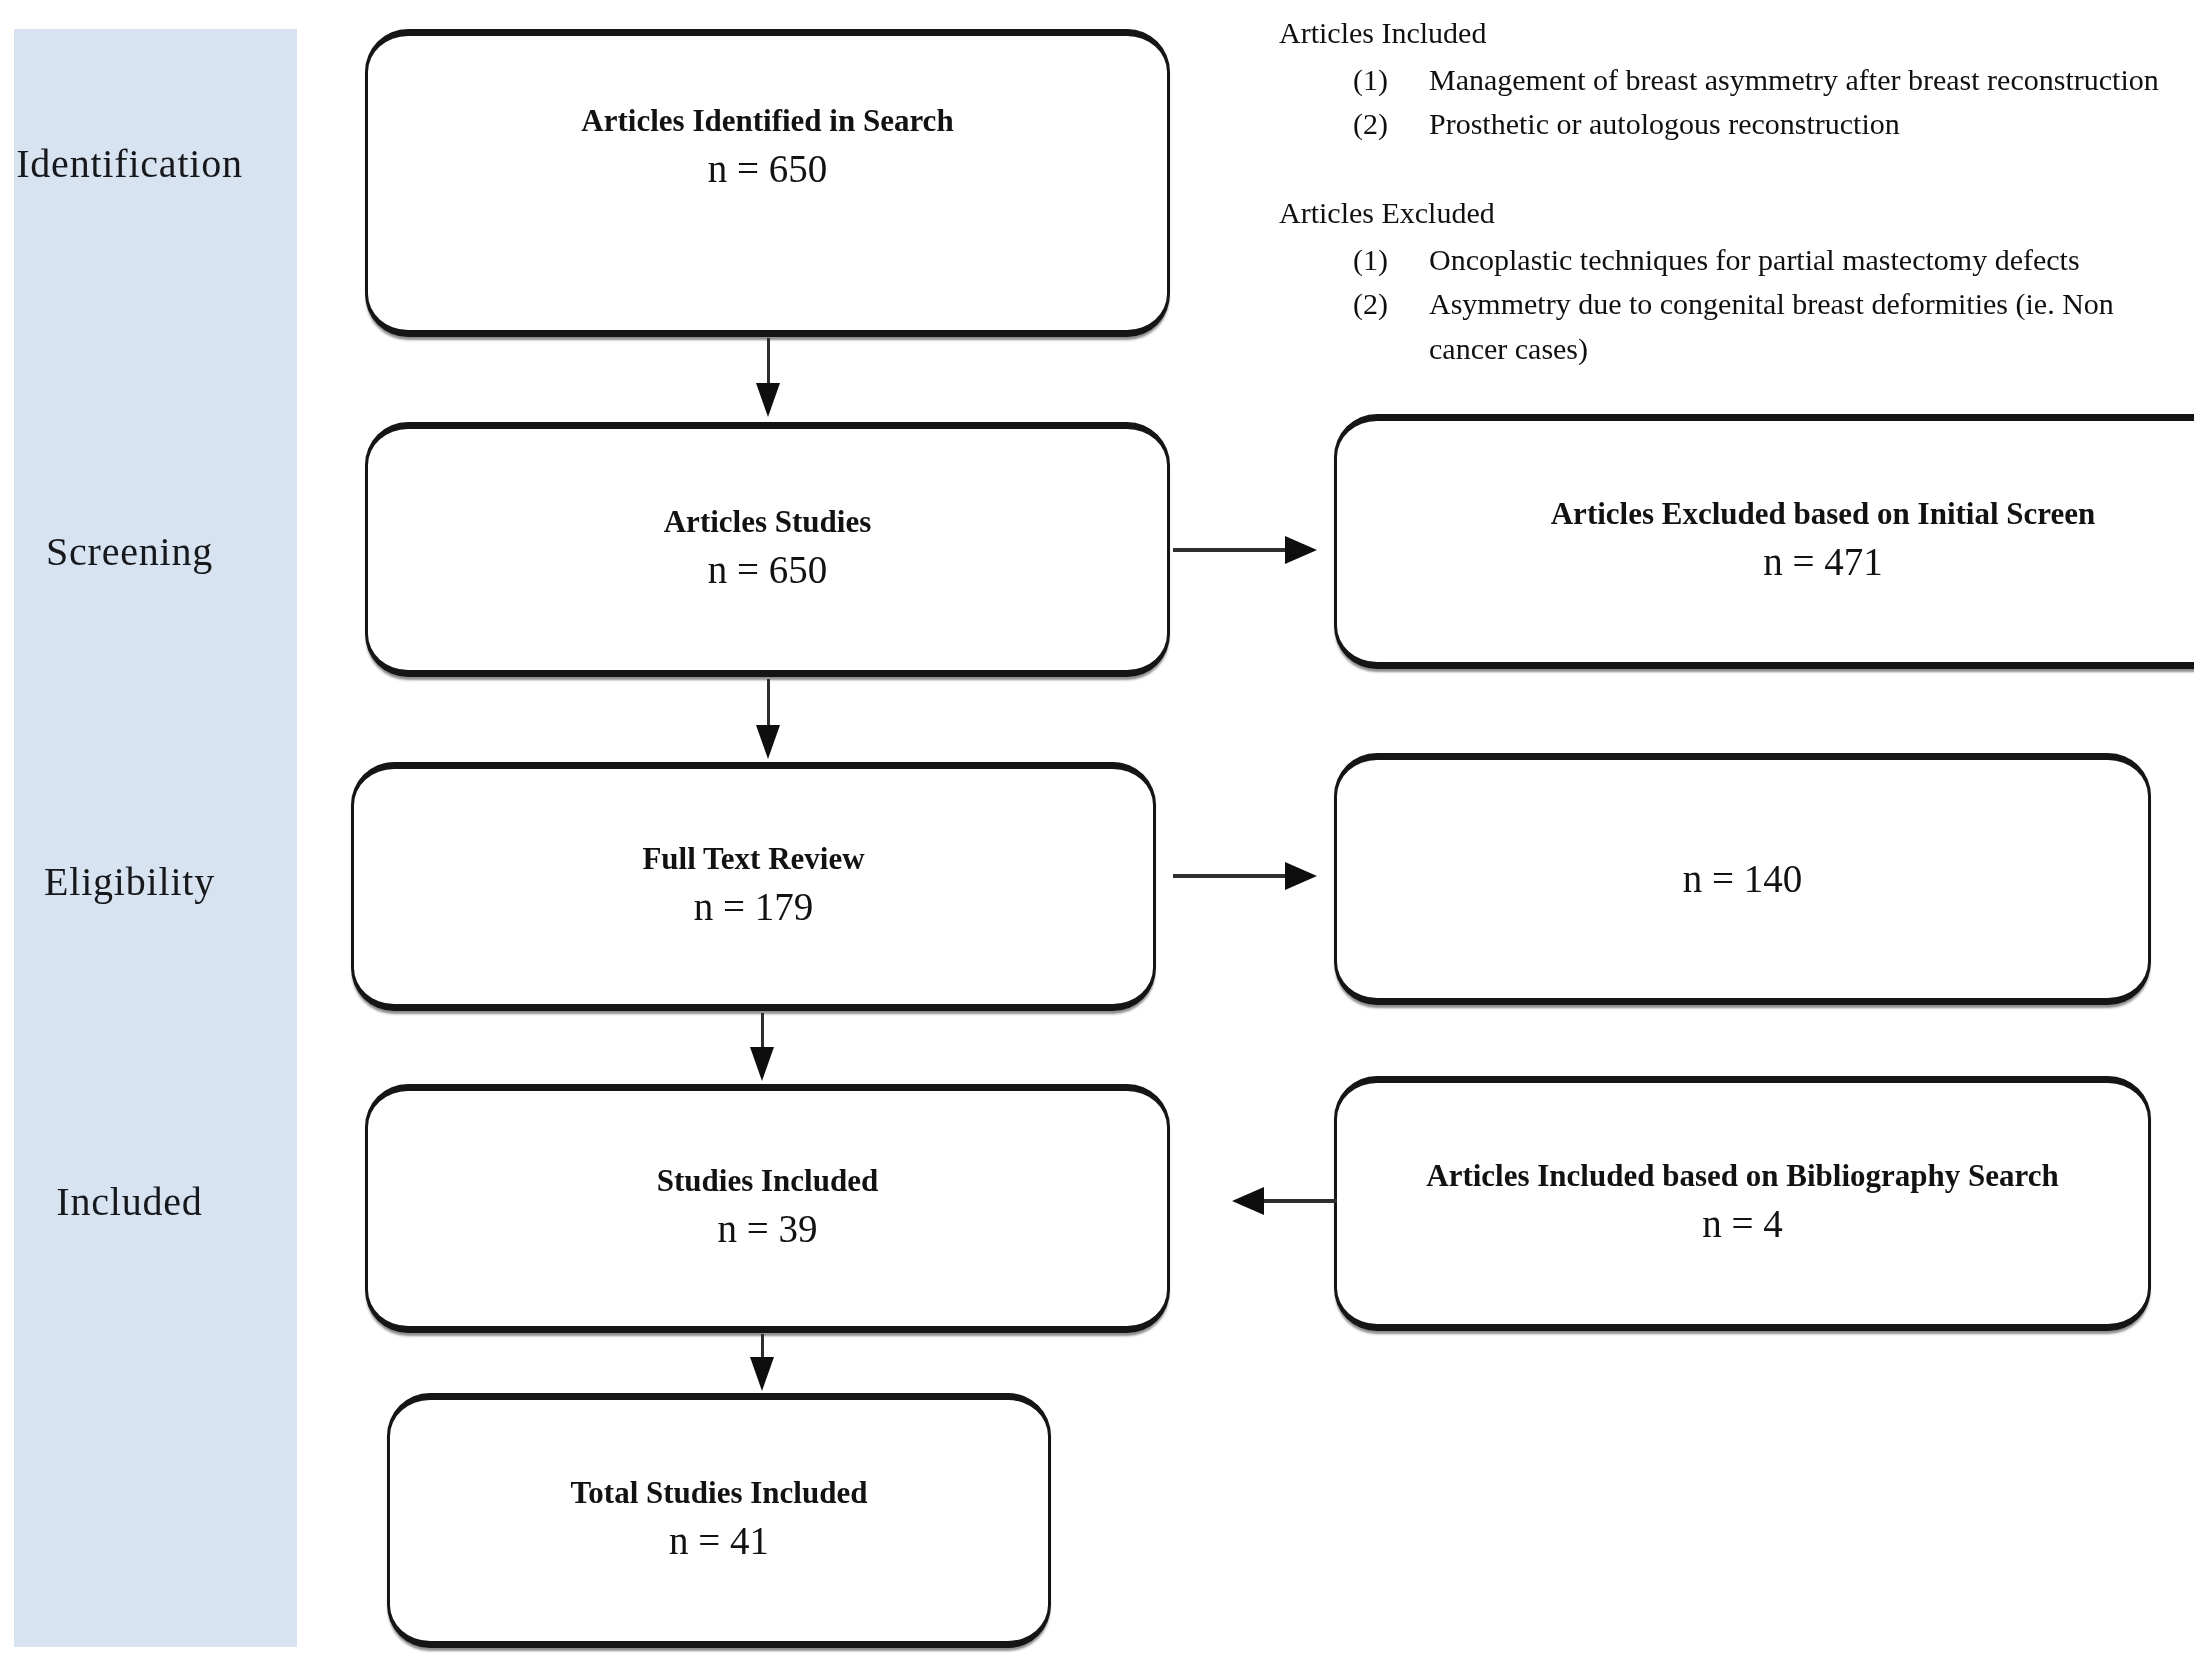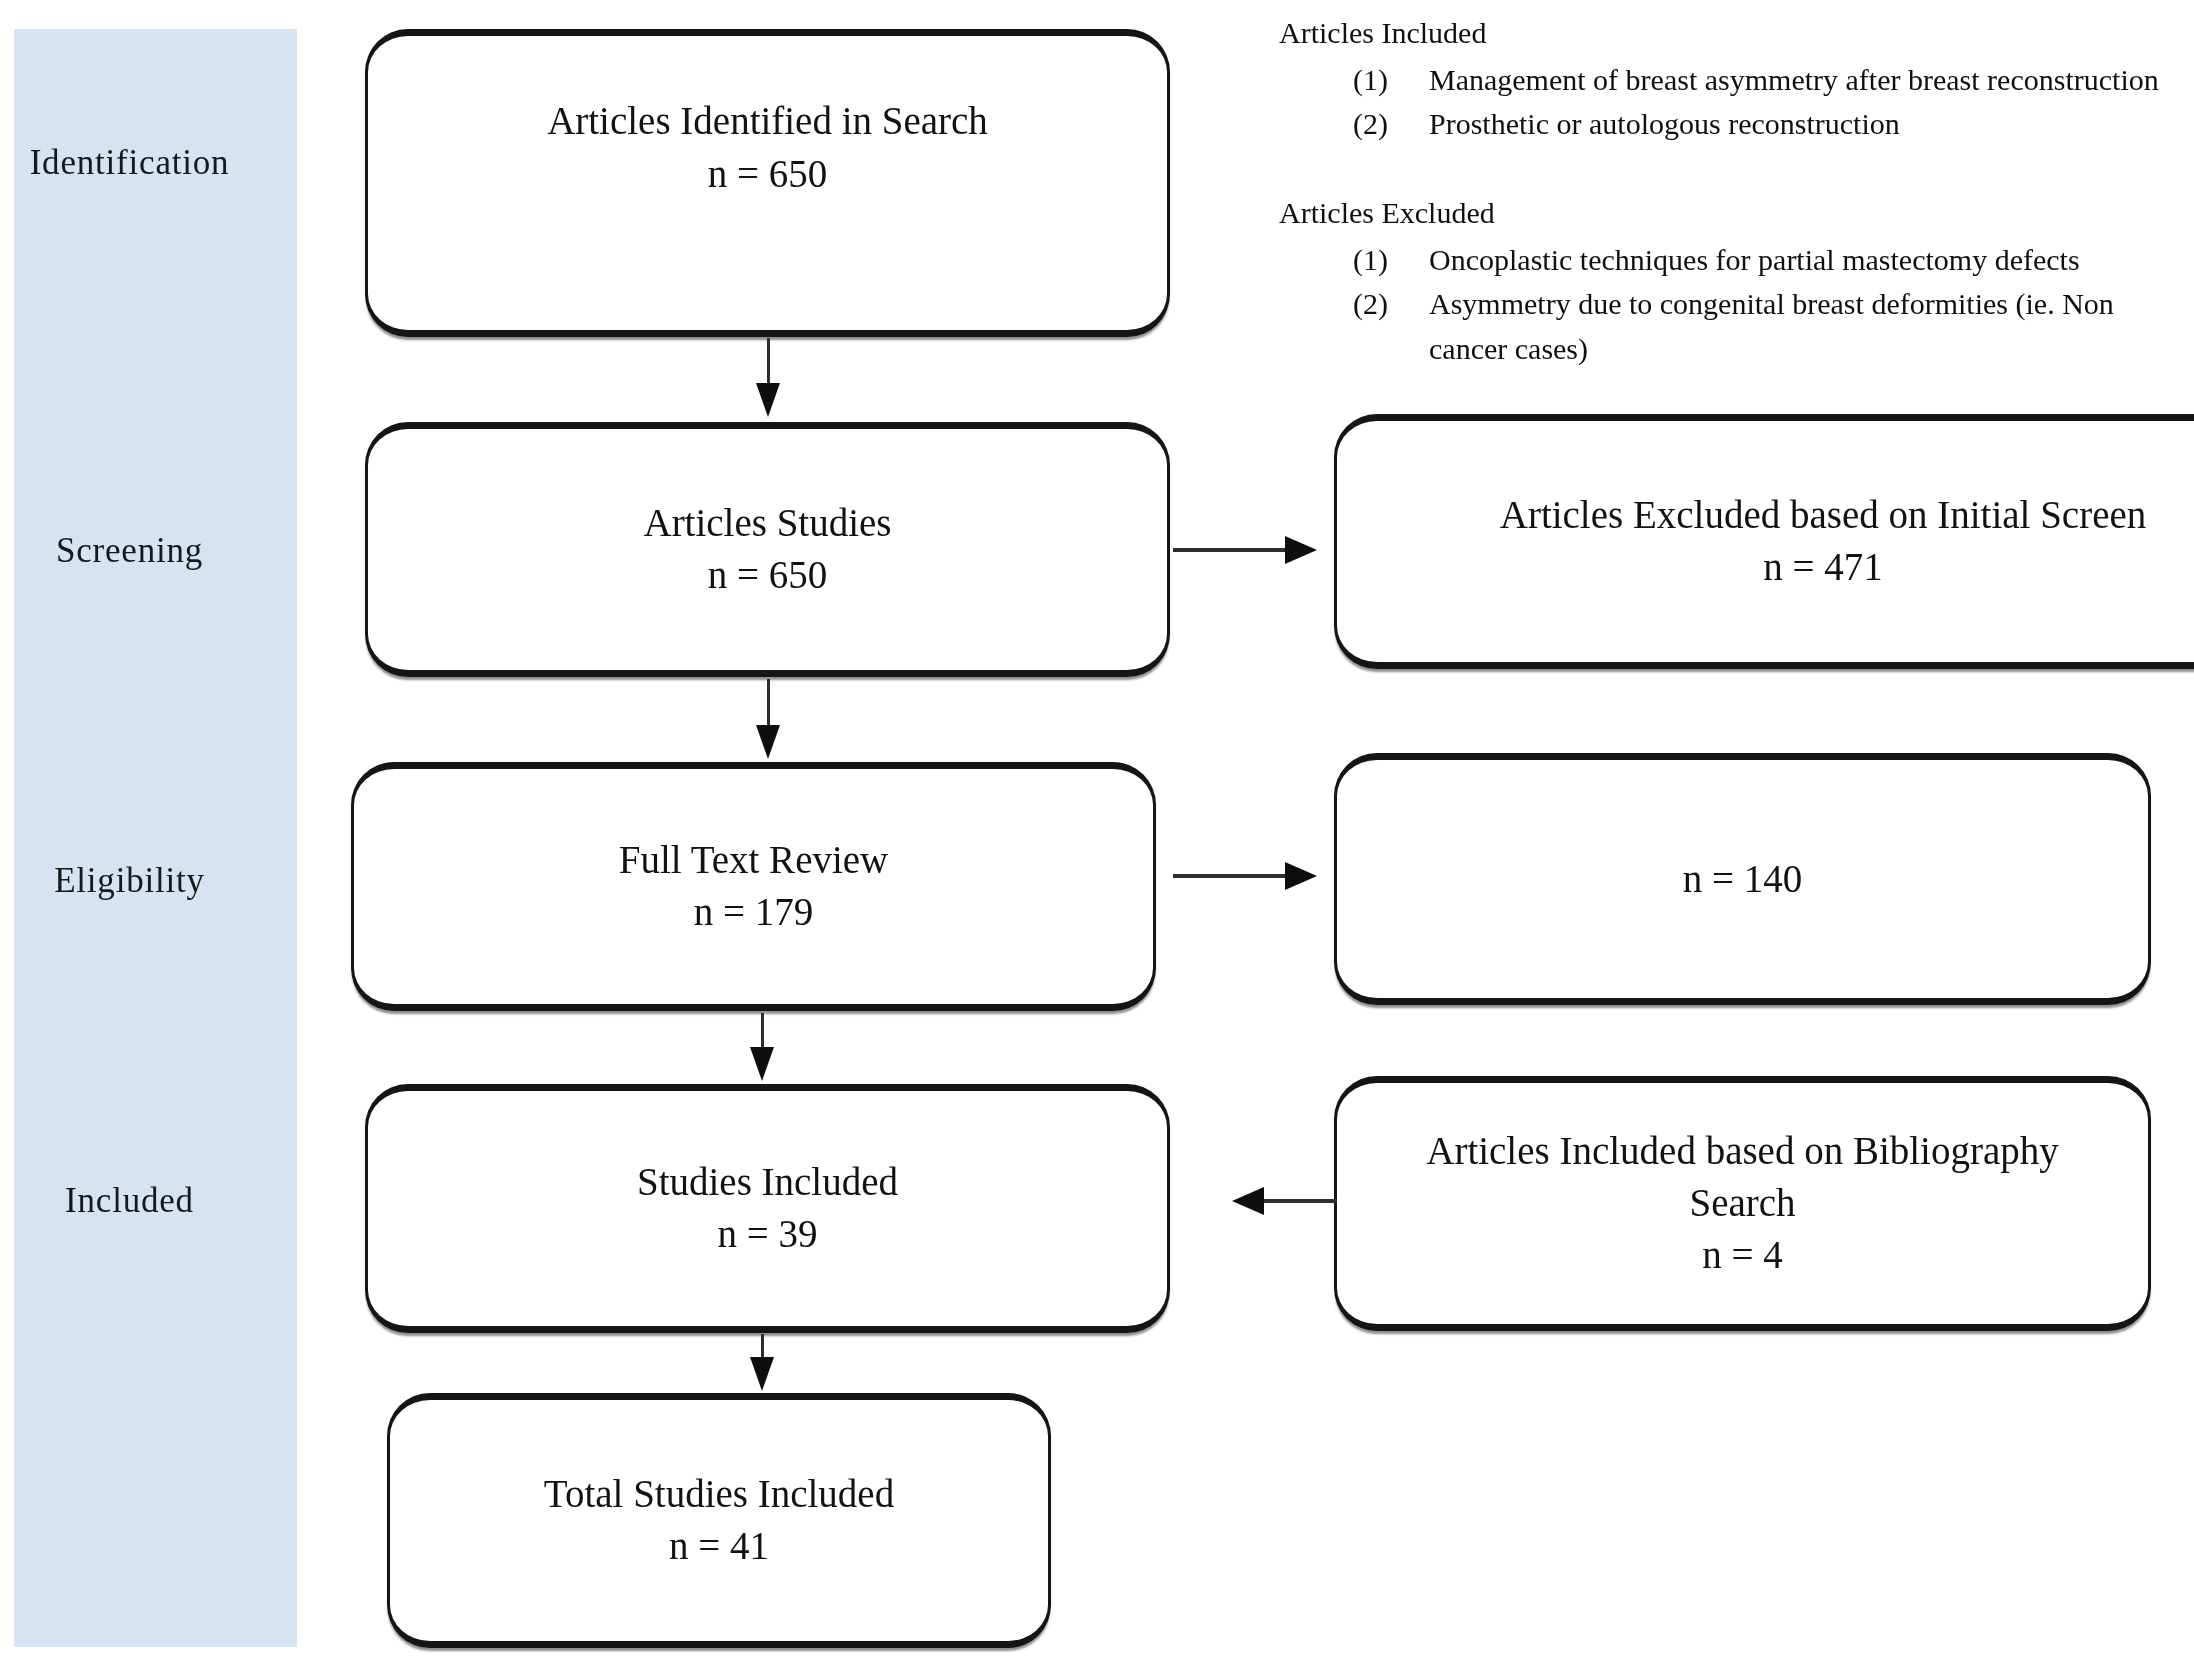--- a/index.html
+++ b/index.html
@@ -20,33 +20,33 @@
     color:var(--text);
     overflow:hidden;
   }
   .sidebar{
     position:absolute;left:14px;top:29px;width:283px;height:1618px;
     background:var(--sidebar-bg);
   }
   .stage-label{
     position:absolute;left:14px;width:231px;
     transform:translateY(-50%);
-    text-align:center;font-size:35px;letter-spacing:0.8px;color:#16181c;
+    text-align:center;font-size:40px;letter-spacing:0.8px;color:#16181c;
   }
   .box{
     position:absolute;box-sizing:border-box;
     background:#fff;
     border:3.9px solid var(--box-border);
     border-top-width:7px;border-bottom-width:7px;
     border-radius:43px;
     box-shadow:0 3.9px 2.3px -1.5px rgba(0,0,0,0.45);
     display:flex;flex-direction:column;align-items:center;justify-content:center;
     text-align:center;padding:0 32.5px;
   }
-  .box-title{font-weight:normal;font-size:39px;line-height:1.32;}
+  .box-title{font-weight:bold;font-size:31px;line-height:1.32;}
   .box-count{font-size:39px;line-height:1.38;}
   .box.lift{padding-bottom:70px;}
   
   .varrow{position:absolute;width:0;}
   .varrow .shaft{position:absolute;left:-1.5px;top:0;width:3.1px;height:calc(100% - 32.5px);background:var(--arrow);}
   .varrow .head{position:absolute;left:-12.4px;bottom:0;width:0;height:0;
     border-left:12.4px solid transparent;border-right:12.4px solid transparent;
     border-top:34px solid var(--arrow-head);}
   
   .harrow{position:absolute;height:28px;}

